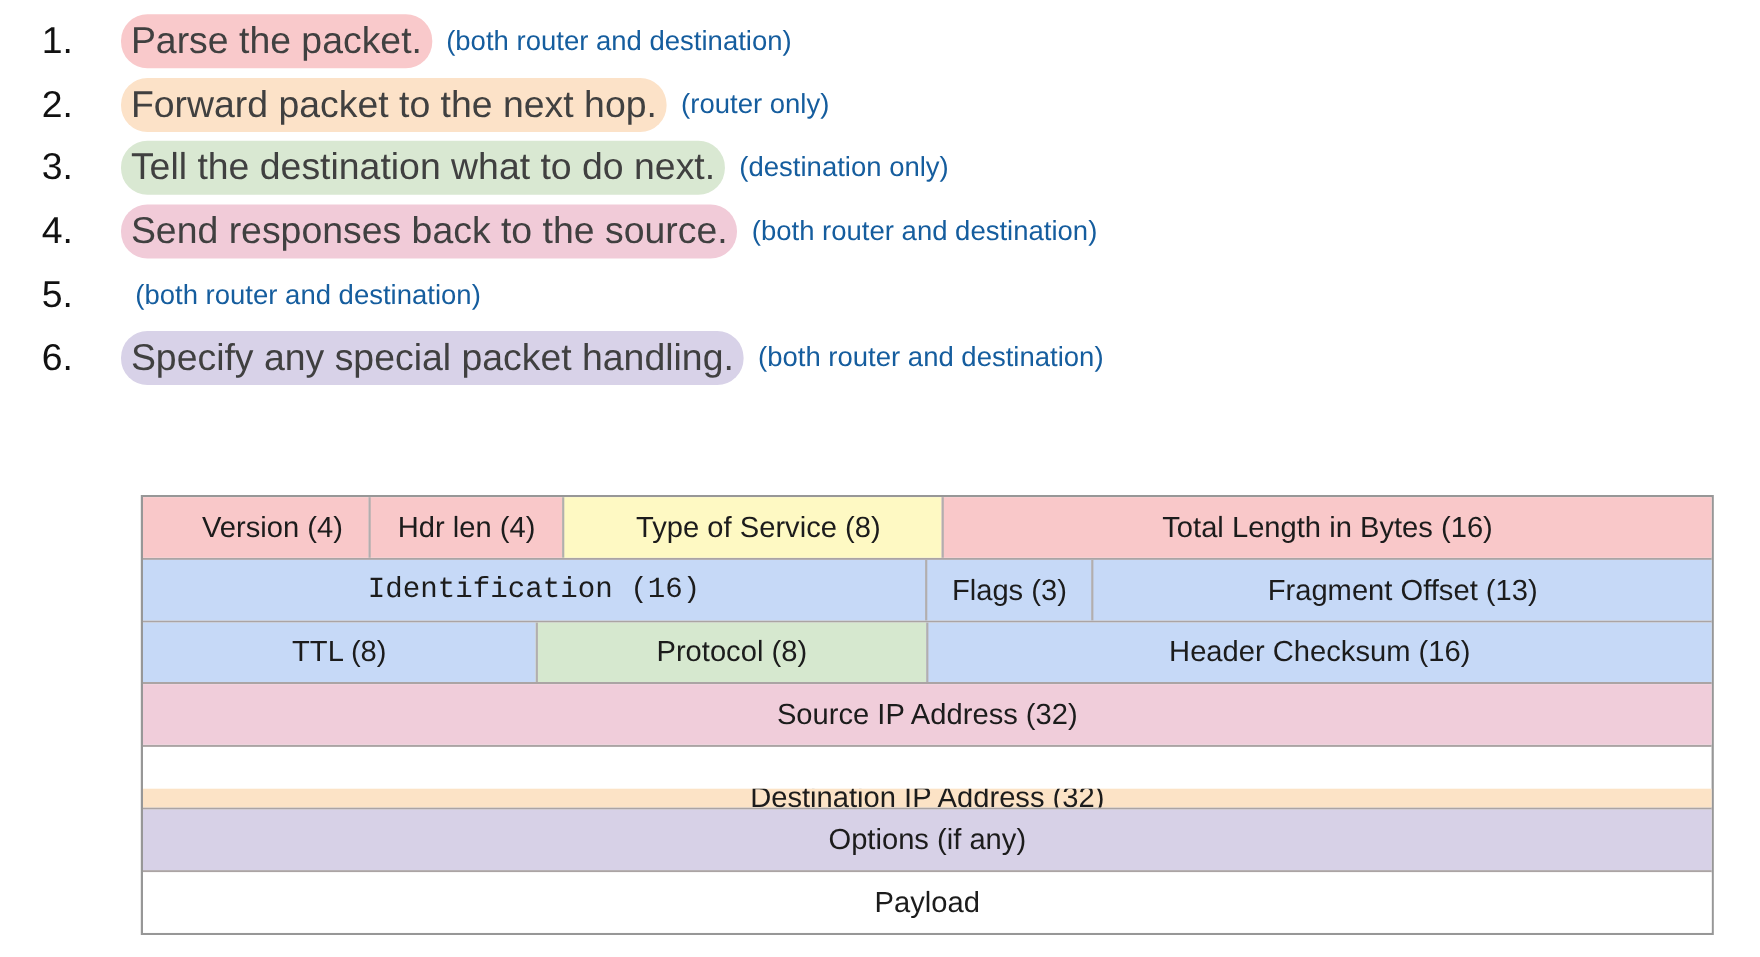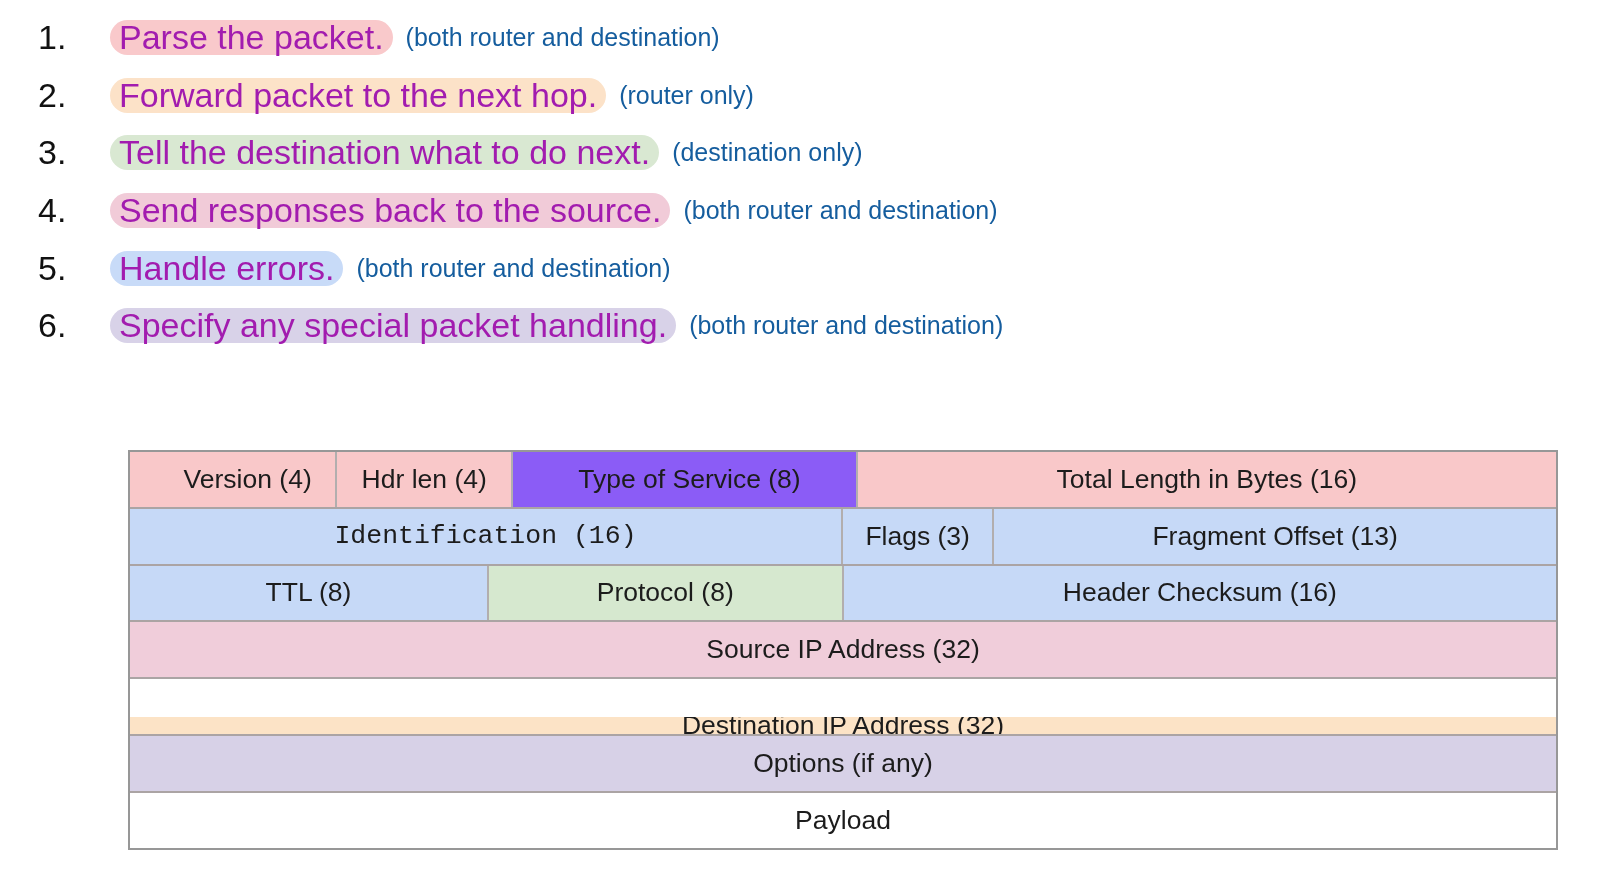--- a/index.html
+++ b/index.html
@@ -31,24 +31,24 @@
   }
   .list-item .num {
     display: inline-block;
     width: 72px;
     font-size: 34px;
     color: #111111;
   }
   .list-item .hl {
     display: inline-flex;
     align-items: center;
-    height: 35px;
+    height: 49px;
     padding: 0 9px;
     font-size: 34px;
-    color: #a21caf;
+    color: #404040;
     border-radius: 24px;
   }
   .list-item .note {
     margin-left: 13px;
     font-size: 25px;
   }
 
   
   .ip-table {
     position: absolute;
@@ -100,35 +100,34 @@
         <span class="hl" style="background-color: rgb(217, 232, 210);">Tell the destination what to do next.</span>
         <span class="note" style="color: rgb(21, 93, 158);">(destination only)</span>
       </div>
       <div class="list-item">
         <span class="num">4.</span>
         <span class="hl" style="background-color: rgb(241, 203, 216);">Send responses back to the source.</span>
         <span class="note" style="color: rgb(21, 93, 158);">(both router and destination)</span>
       </div>
       <div class="list-item">
         <span class="num">5.</span>
-        <span class="hl" style="background-color: rgb(200, 219, 248);">Handle errors.</span>
         <span class="note" style="color: rgb(21, 93, 158);">(both router and destination)</span>
       </div>
       <div class="list-item">
         <span class="num">6.</span>
         <span class="hl" style="background-color: rgb(216, 210, 232);">Specify any special packet handling.</span>
         <span class="note" style="color: rgb(21, 93, 158);">(both router and destination)</span>
       </div>
     </div>
 
   <div class="ip-table">
       <div class="ip-row">
         <div class="ip-cell" style="flex: 12.7 0 0px; background-color: rgb(249, 200, 201); padding-left: 30px;">Version (4)</div>
         <div class="ip-cell" style="flex: 12.6 0 0px; background-color: rgb(249, 200, 201);">Hdr len (4)</div>
-        <div class="ip-cell" style="flex: 24.1 0 0px; background-color: #8b5cf6; padding-left: 10px;">Type of Service (8)</div>
+        <div class="ip-cell" style="flex: 24.1 0 0px; background-color: #fef9c3; padding-left: 10px;">Type of Service (8)</div>
         <div class="ip-cell" style="flex: 50.6 0 0px; background-color: rgb(249, 200, 201);">Total Length in Bytes (16)</div>
       </div>
       <div class="ip-row">
         <div class="ip-cell" style="flex: 50 0 0px; background-color: rgb(198, 217, 247); font-family: Liberation Mono, monospace;">Identification (16)</div>
         <div class="ip-cell" style="flex: 10.5 0 0px; background-color: rgb(198, 217, 247);">Flags (3)</div>
         <div class="ip-cell" style="flex: 39.5 0 0px; background-color: rgb(198, 217, 247);">Fragment Offset (13)</div>
       </div>
       <div class="ip-row">
         <div class="ip-cell" style="flex: 25.1 0 0px; background-color: rgb(198, 217, 247);">TTL (8)</div>
         <div class="ip-cell" style="flex: 24.8 0 0px; background-color: rgb(214, 232, 207);">Protocol (8)</div>

